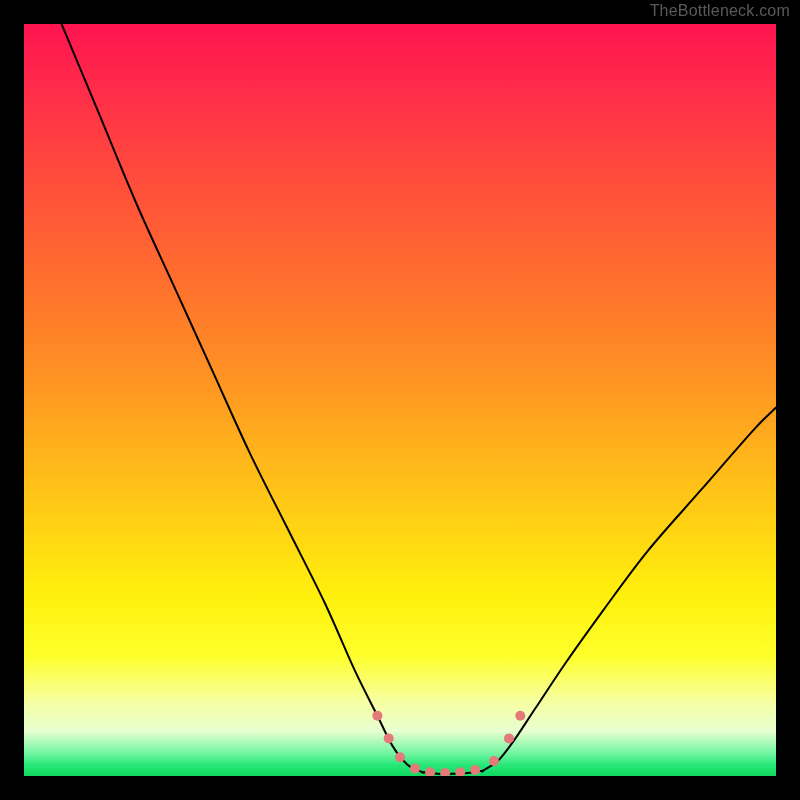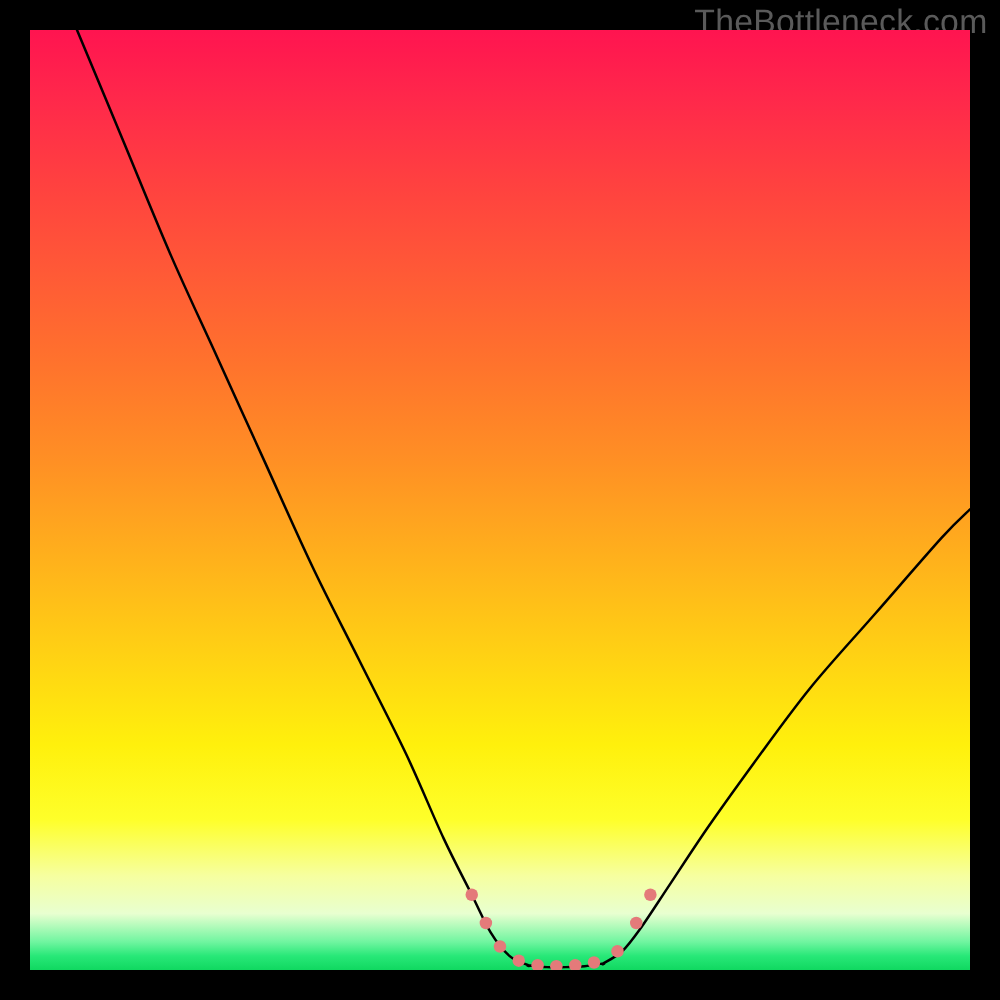--- a/index.html
+++ b/index.html
@@ -41,21 +41,21 @@
       #70f5a0 97%,
       #28e878 98.5%,
       #10d860 100%
     );
   }
   .watermark {
     position: absolute;
     top: 2px;
     right: 10px;
     font-family: Arial, Helvetica, sans-serif;
-    font-size: 27px;
+    font-size: 16px;
     color: #5a5a5a;
     letter-spacing: 0.2px;
     user-select: none;
   }
   svg.curve {
     position: absolute;
     left: 0;
     top: 0;
     width: 752px;
     height: 752px;

